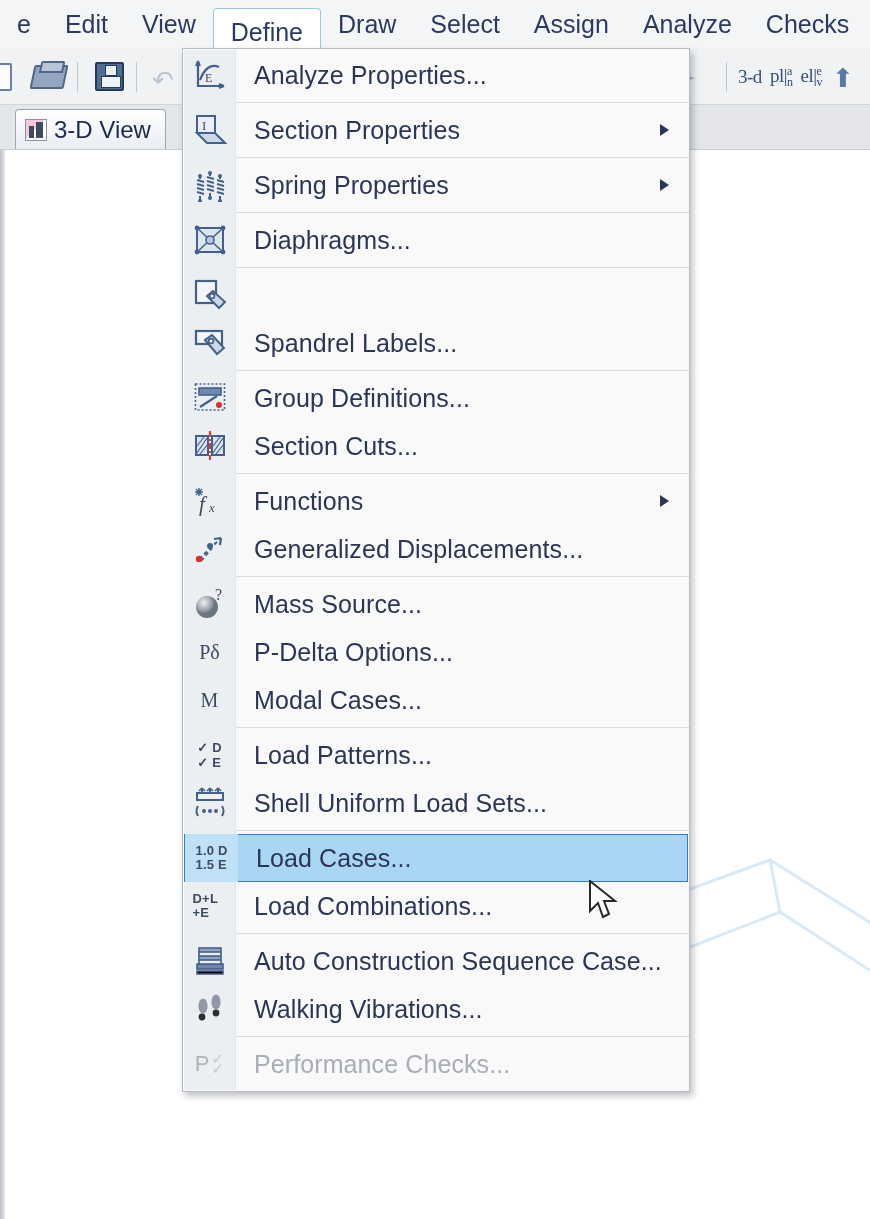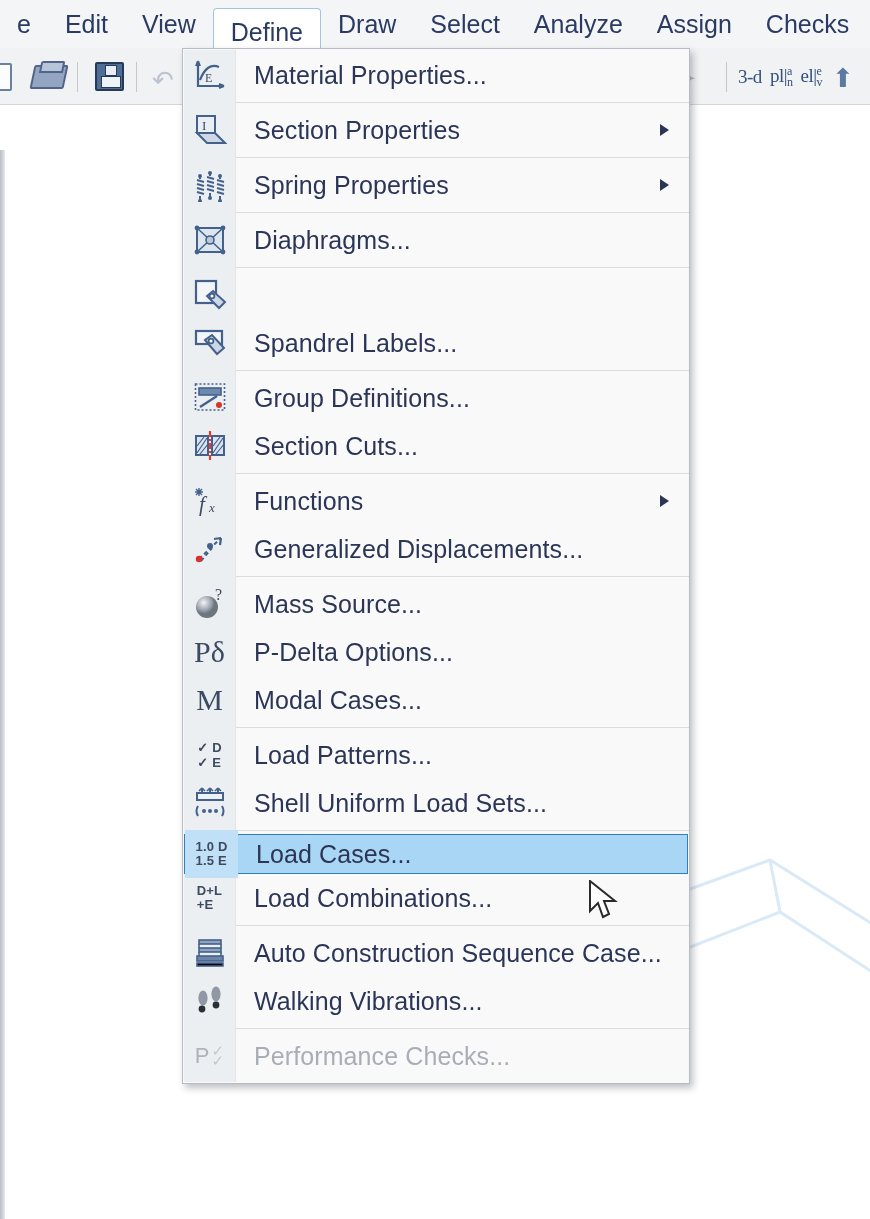--- a/index.html
+++ b/index.html
@@ -129,39 +129,39 @@
     margin-left: auto; margin-right: 20px;
     width: 0; height: 0;
     border-left: 9px solid #2b3556;
     border-top: 6px solid transparent;
     border-bottom: 6px solid transparent;
   }
   .mi.selected {
     background: #a9d6f4;
     border: 1px solid #2d7fc1;
     margin: 0 1px;
-    height: 40px;
+    height: 48px;
   }
   .mi.selected .mi-ico { background: #bfe0f6; }
   .mi-sep {
     position: relative; z-index: 2;
     height: 1px; background: #d9dde2;
     margin: 3px 0 3px 53px;
   }
 
   
   .gi { position: relative; width: 34px; height: 34px; color: #44618c; }
   .gi svg { display: block; }
   .gi-txt {
     font-size: 13px; font-weight: bold; color: #3e4a60;
     line-height: 14px; text-align: left; letter-spacing: 0.2px;
     font-family: "Liberation Sans", sans-serif;
   }
   .gi-math { font-family: "Liberation Serif", serif; font-size: 24px; color: #3c4a64; }
-  .gi-math.big { font-size: 30px; }
+  .gi-math.big { font-size: 20px; }
 
   
   .cursor { position: absolute; left: 588px; top: 880px; z-index: 80; }
 </style>
 </head>
 <body>
 
 <div id="app">
 
   <div class="menubar" id="menubar">
@@ -177,24 +177,24 @@
       <div class="menubar-item active">
         <span>Define</span>
       </div>
       <div class="menubar-item">
         <span>Draw</span>
       </div>
       <div class="menubar-item">
         <span>Select</span>
       </div>
       <div class="menubar-item">
+        <span>Assign</span>
+      </div>
+      <div class="menubar-item">
         <span>Analyze</span>
-      </div>
-      <div class="menubar-item">
-        <span>Assign</span>
       </div>
       <div class="menubar-item">
         <span>Checks</span>
       </div>
       <div class="menubar-item"></div>
     </div>
 
   <div class="toolbar">
     <div class="tb-row">
       <div class="tb-icon" style="margin-left:-14px;">
@@ -236,20 +236,26 @@
             <span>e</span>
             <span>v</span>
           </span>
       </span>
       <div class="tb-icon" style="margin-right:0;">
         <span class="ico-ghost" style="color:#5a7aa3;font-size:26px;left:2px;top:8px;">⬆</span>
       </div>
     </div>
   </div>
 
+  <div class="tabstrip">
+    <div class="viewtab">
+      <span class="viewtab-ico"></span>
+      <span>3-D View</span>
+    </div>
+  </div>
 
   <div class="canvas">
     <div class="canvas-left-edge"></div>
     <svg class="model-wire" width="260" height="300" viewBox="0 0 260 300">
       <g stroke="#bcd8f0" stroke-width="3" fill="none">
         <path d="M10 60 L120 20 L240 95"></path>
         <path d="M20 115 L130 72 L250 150"></path>
         <path d="M120 20 L130 72"></path>
         <path d="M10 60 L20 115"></path>
         <path d="M240 95 L250 150"></path>
@@ -265,21 +271,21 @@
             <span class="gi">
               <svg width="34" height="34" viewBox="0 0 34 34">
                 <path d="M5 3 L5 28 L31 28" stroke="#44618c" stroke-width="2.2" fill="none"></path>
                 <path d="M5 3 L3 8 M5 3 L7 8" stroke="#44618c" stroke-width="2" fill="none"></path>
                 <path d="M31 28 L26 26 M31 28 L26 30" stroke="#44618c" stroke-width="2" fill="none"></path>
                 <path d="M7 22 Q14 4 26 9" stroke="#44618c" stroke-width="2.2" fill="none"></path>
                 <text x="12" y="24" font-size="12" font-family="Liberation Serif, serif" fill="#3e4a60">E</text>
               </svg>
             </span>
           </div>
-          <div class="mi-label">Material Properties...</div>
+          <div class="mi-label">Analyze Properties...</div>
         </div>
         <div class="mi-sep"></div>
         <div class="mi">
           <div class="mi-ico">
             <span class="gi">
               <svg width="34" height="34" viewBox="0 0 34 34">
                 <rect x="4" y="3" width="18" height="17" fill="#e9eef5" stroke="#44618c" stroke-width="2"></rect>
                 <text x="9" y="17" font-size="13" font-family="Liberation Serif, serif" fill="#3e4a60">I</text>
                 <path d="M4 20 L14 30 L32 30 L22 20 Z" fill="#cfd9e6" stroke="#44618c" stroke-width="2"></path>
               </svg>
@@ -497,21 +503,21 @@
               <span class="gi-txt">
                 <div>1.0  D</div>
                 <div>1.5  E</div>
               </span>
             </span>
           </div>
           <div class="mi-label">Load Cases...</div>
         </div>
         <div class="mi">
           <div class="mi-ico">
-            <span class="gi" style="display: flex; align-items: center; justify-content: center;">
+            <span class="gi" style="display: flex; align-items: center; ">
               <span class="gi-txt">
                 <div>D+L</div>
                 <div>+E</div>
               </span>
             </span>
           </div>
           <div class="mi-label">Load Combinations...</div>
         </div>
         <div class="mi-sep"></div>
         <div class="mi">

